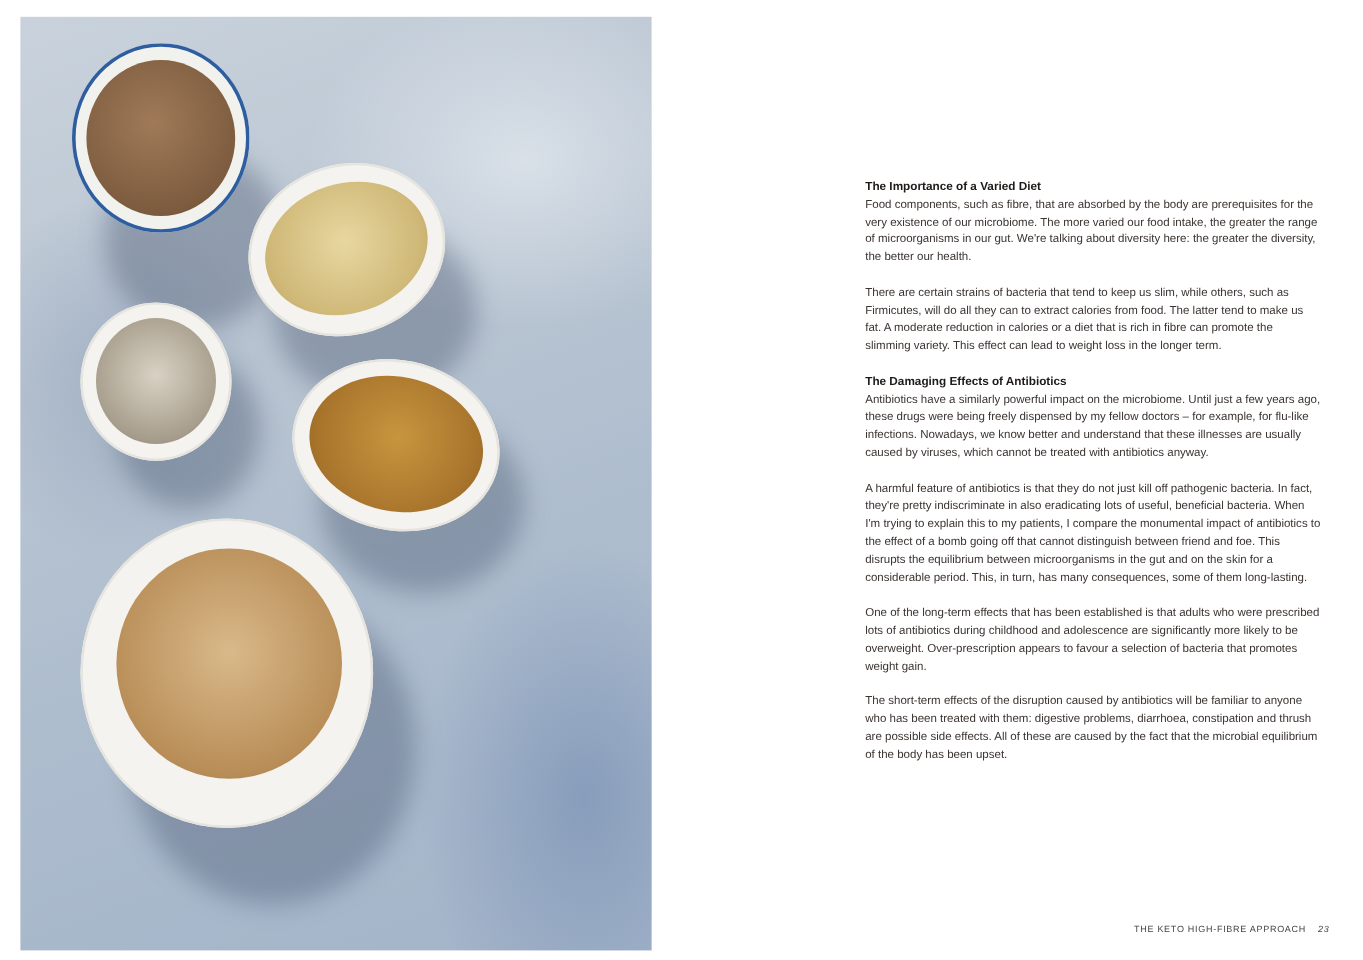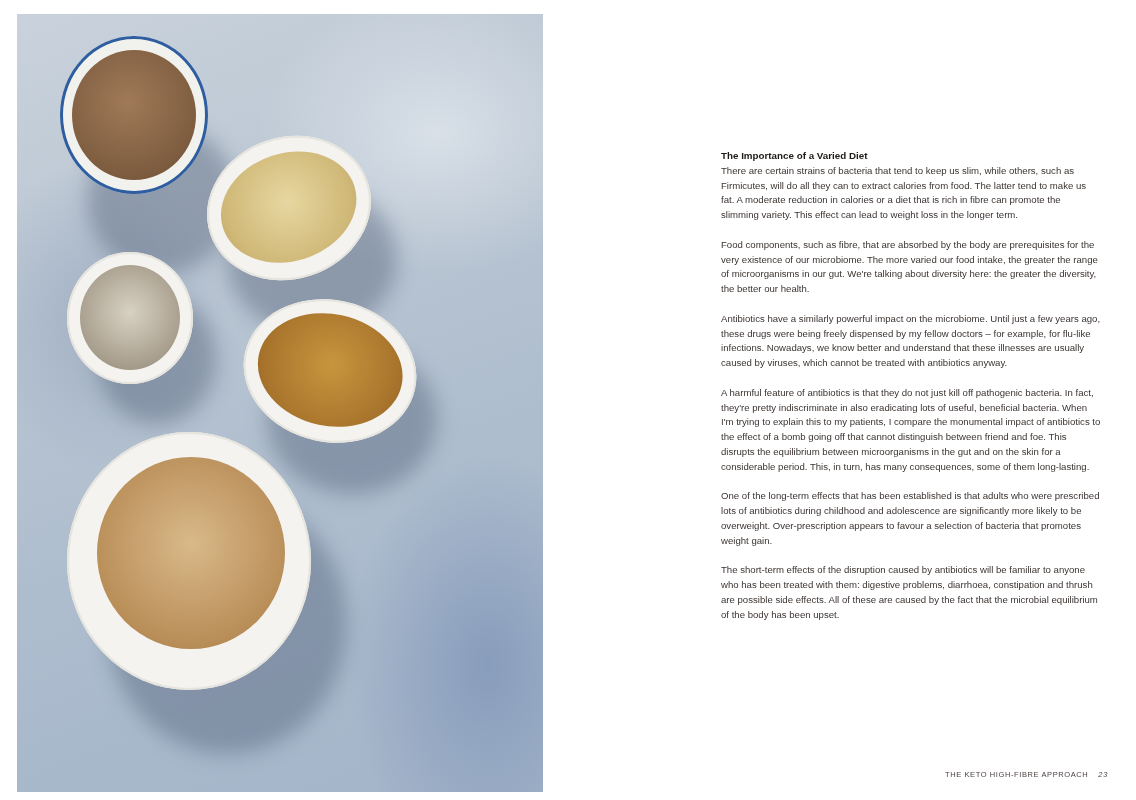--- a/index.html
+++ b/index.html
@@ -54,23 +54,24 @@
     </div>
 
     <div class="bowl" style="left:50px;top:418px;width:244px;height:258px;">
       <div class="grain" style="left:30px;top:25px;width:188px;height:192px;background:radial-gradient(circle at 50% 45%, #d9b98a, #b98e58 70%, #a07745);"></div>
     </div>
   </div>
 
   <div class="page">
     <div class="text">
       <h3>The Importance of a Varied Diet</h3>
+      <p>Food components, such as fibre, that are absorbed by the body are prerequisites for the very existence of our microbiome. The more varied our food intake, the greater the range of microorganisms in our gut. We're talking about diversity here: the greater the diversity, the better our health.</p>
       <p>There are certain strains of bacteria that tend to keep us slim, while others, such as Firmicutes, will do all they can to extract calories from food. The latter tend to make us fat. A moderate reduction in calories or a diet that is rich in fibre can promote the slimming variety. This effect can lead to weight loss in the longer term.</p>
-      <p>Food components, such as fibre, that are absorbed by the body are prerequisites for the very existence of our microbiome. The more varied our food intake, the greater the range of microorganisms in our gut. We're talking about diversity here: the greater the diversity, the better our health.</p>
 
+      <h3>The Damaging Effects of Antibiotics</h3>
       <p>Antibiotics have a similarly powerful impact on the microbiome. Until just a few years ago, these drugs were being freely dispensed by my fellow doctors – for example, for flu-like infections. Nowadays, we know better and understand that these illnesses are usually caused by viruses, which cannot be treated with antibiotics anyway.</p>
       <p>A harmful feature of antibiotics is that they do not just kill off pathogenic bacteria. In fact, they're pretty indiscriminate in also eradicating lots of useful, beneficial bacteria. When I'm trying to explain this to my patients, I compare the monumental impact of antibiotics to the effect of a bomb going off that cannot distinguish between friend and foe. This disrupts the equilibrium between microorganisms in the gut and on the skin for a considerable period. This, in turn, has many consequences, some of them long-lasting.</p>
       <p>One of the long-term effects that has been established is that adults who were prescribed lots of antibiotics during childhood and adolescence are significantly more likely to be overweight. Over-prescription appears to favour a selection of bacteria that promotes weight gain.</p>
       <p>The short-term effects of the disruption caused by antibiotics will be familiar to anyone who has been treated with them: digestive problems, diarrhoea, constipation and thrush are possible side effects. All of these are caused by the fact that the microbial equilibrium of the body has been upset.</p>
     </div>
 
     <div class="folio">
       <span>THE KETO HIGH-FIBRE APPROACH</span><span class="num">23</span>
     </div>
   </div>

